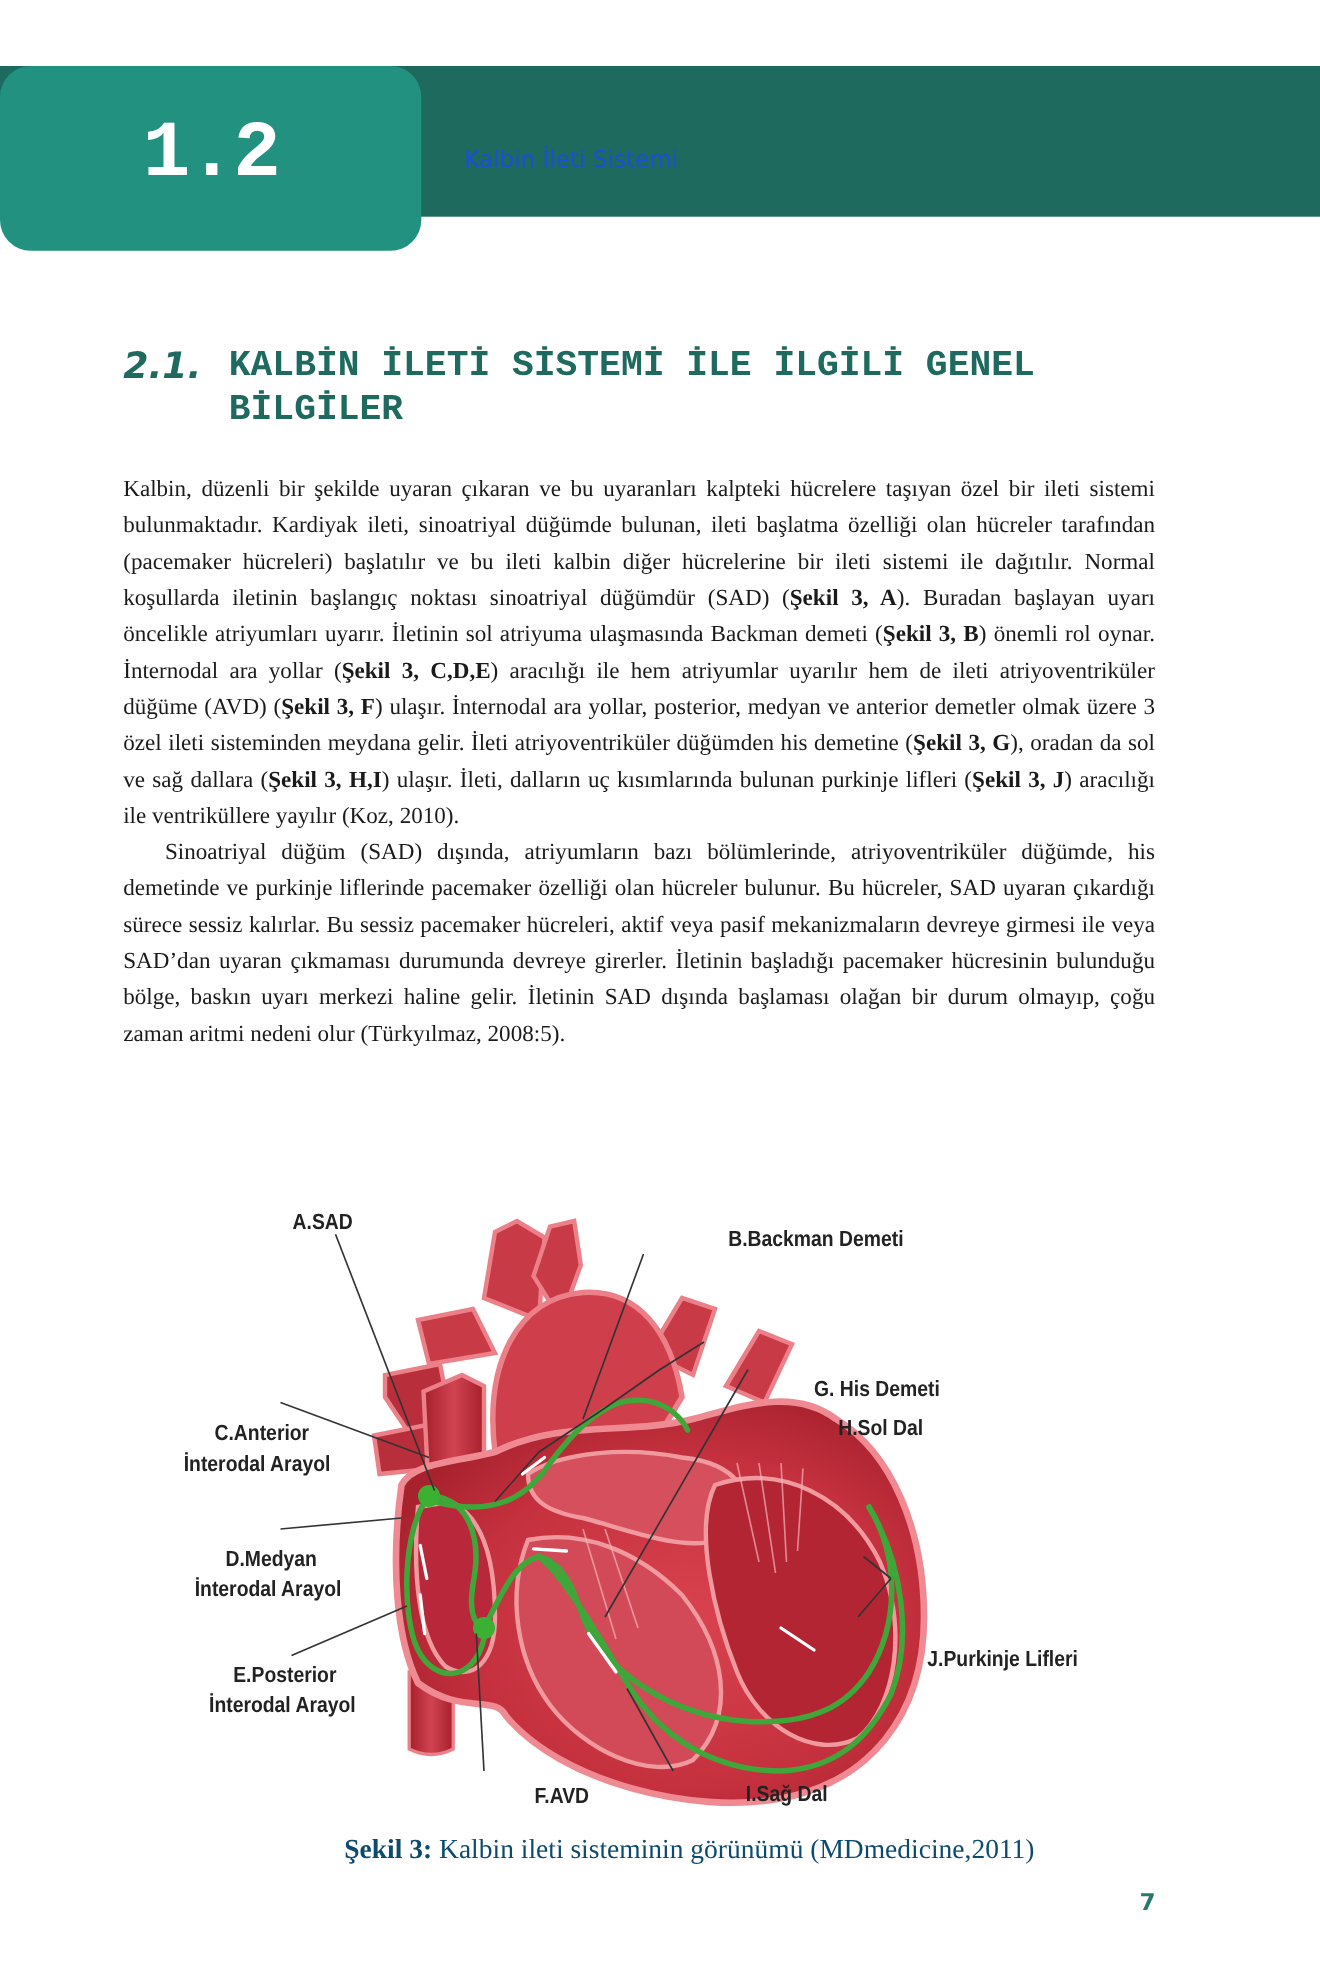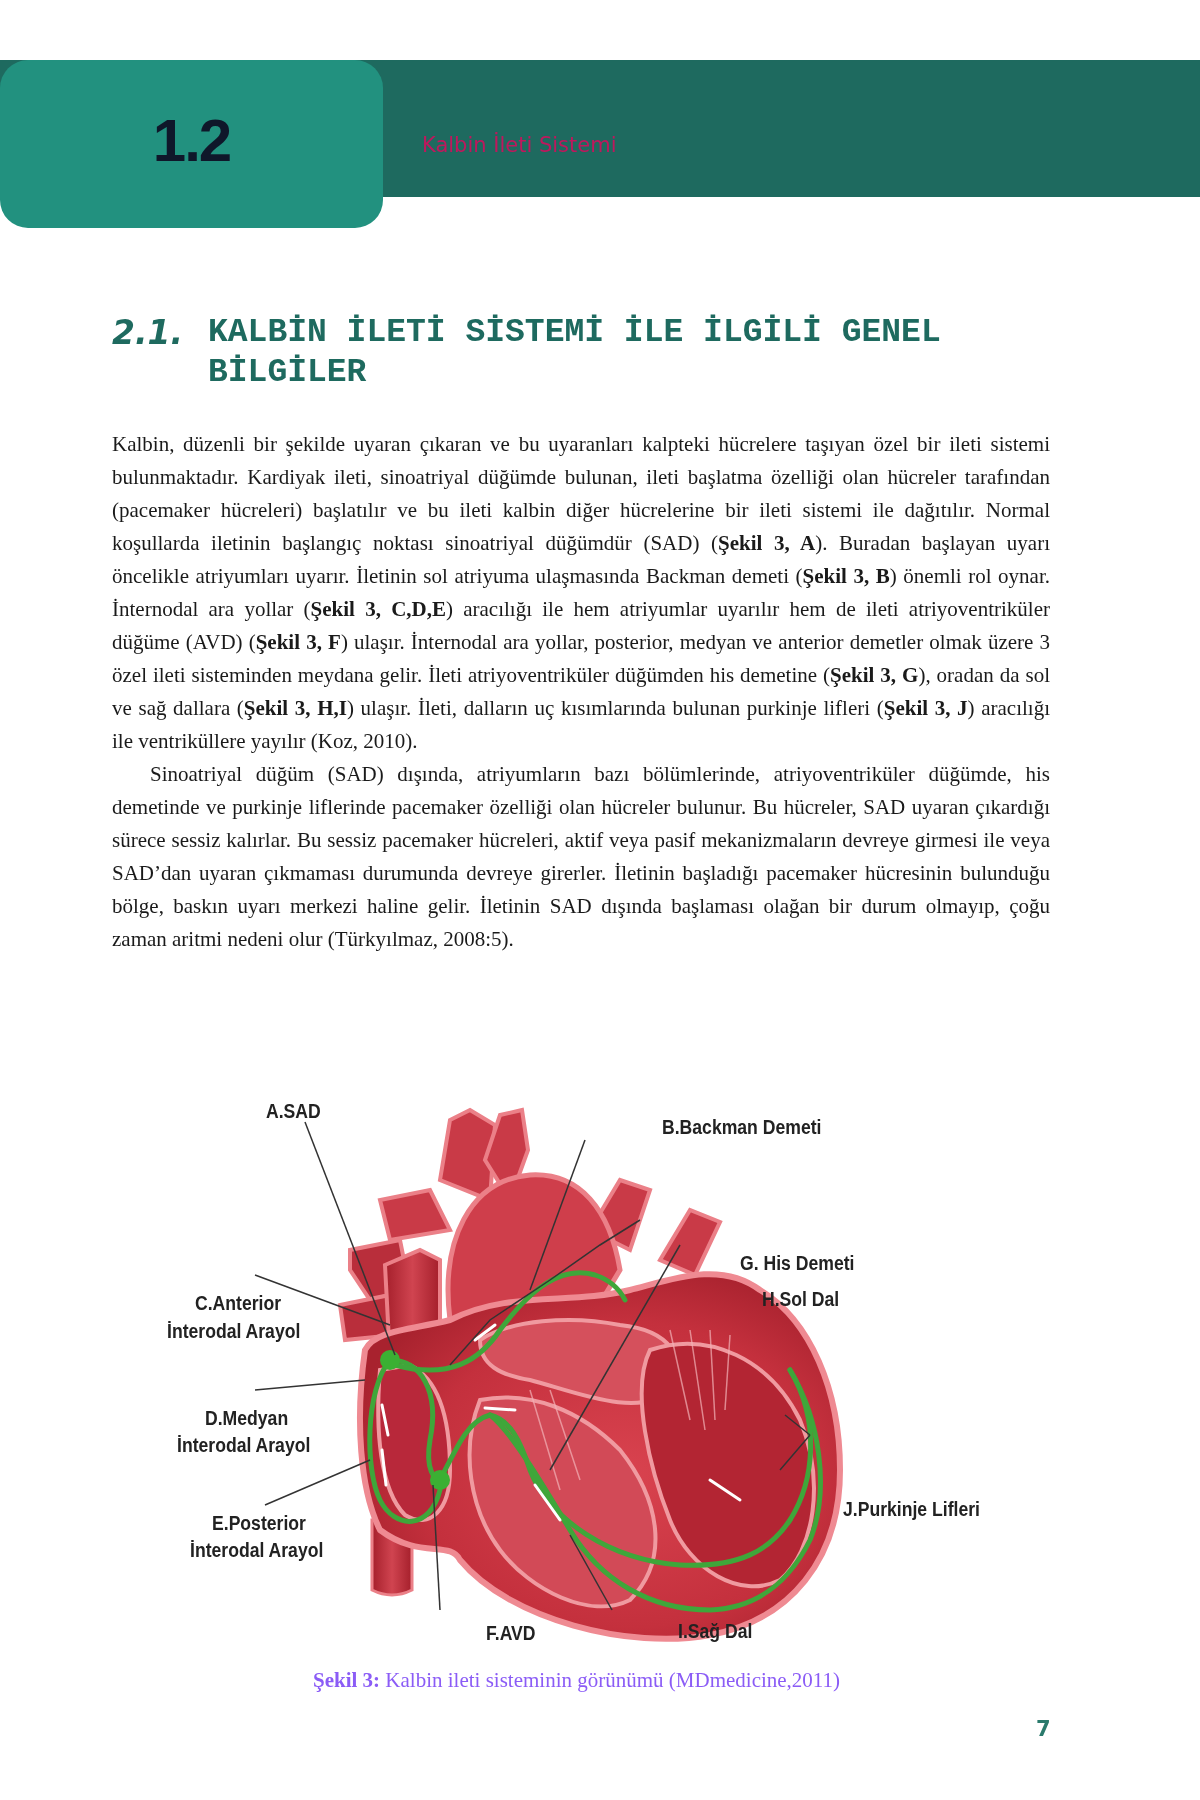--- a/index.html
+++ b/index.html
@@ -1,36 +1,36 @@
 <!DOCTYPE html>
 <html><head>
 <meta charset="utf-8">
 <style>
   html, body { margin:0; padding:0; background:#ffffff; }
   body { width:1200px; height:1800px; position:relative; overflow:hidden; font-family:"Liberation Serif", serif; color:#1a1a1a; }
 
   .band { position:absolute; left:0; top:60px; width:1200px; height:137px; background:#1e6a5f; }
   .chapter-box { position:absolute; left:0; top:60px; width:383px; height:168px; background:#22917f; border-radius:0 28px 28px 28px; border-top-left-radius:28px; display:flex; align-items:center; justify-content:center; }
-  .chapter-num { font-family:Liberation Sans, sans-serif; font-weight:bold; font-size:60px; color:#0f172a; letter-spacing:-2px; margin-top:-8px; }
-  .band-title { position:absolute; left:422px; top:133px; font-family:"DejaVu Sans", sans-serif; font-size:21px; color:#be185d; }
+  .chapter-num { font-family:Liberation Mono, monospace; font-weight:bold; font-size:72px; color:#ffffff; letter-spacing:-2px; margin-top:-8px; }
+  .band-title { position:absolute; left:422px; top:133px; font-family:"DejaVu Sans", sans-serif; font-size:21px; color:#1d4ed8; }
 
   .section-heading { position:absolute; left:112px; top:313px; width:900px; font-family:"DejaVu Sans", sans-serif; font-weight:bold; font-size:33px; line-height:40px; color:#1e6a5f; }
   .section-heading .num { position:absolute; left:0; top:0;font-style:italic; }
   .section-heading .text { position:absolute; left:96px; top:0; width:820px;font-family:Liberation Mono, monospace; }
 
   .body-text { position:absolute; left:112px; top:428px; width:938px; font-size:21px; line-height:33px; text-align:justify; }
   .body-text p { margin:0; }
   .body-text p.indent { text-indent:38px; }
   .body-text b { font-weight:bold; }
 
   .figure { position:absolute; left:150px; top:1090px; width:900px; height:560px; }
   .figure svg { position:absolute; left:0; top:0; }
   .fig-label { position:absolute; font-family:"Liberation Sans", sans-serif; font-weight:bold; font-size:20px; line-height:27px; color:#222; transform:scaleX(0.88); transform-origin:left top; white-space:nowrap; }
 
-  .caption { position:absolute; left:313px; top:1668px; font-size:21px; color:#8b5cf6; white-space:nowrap; }
+  .caption { position:absolute; left:313px; top:1668px; font-size:25px; color:#0c4a6e; white-space:nowrap; }
   .caption b { font-weight:bold; }
 
   .page-number { position:absolute; left:1036px; top:1717px; font-family:"DejaVu Sans", sans-serif; font-weight:bold; font-size:21px; color:#2a7a6c; }
 </style>
 </head>
 <body>
 
 <div class="band"></div>
 <div class="chapter-box">
   <span class="chapter-num">1.2</span>

